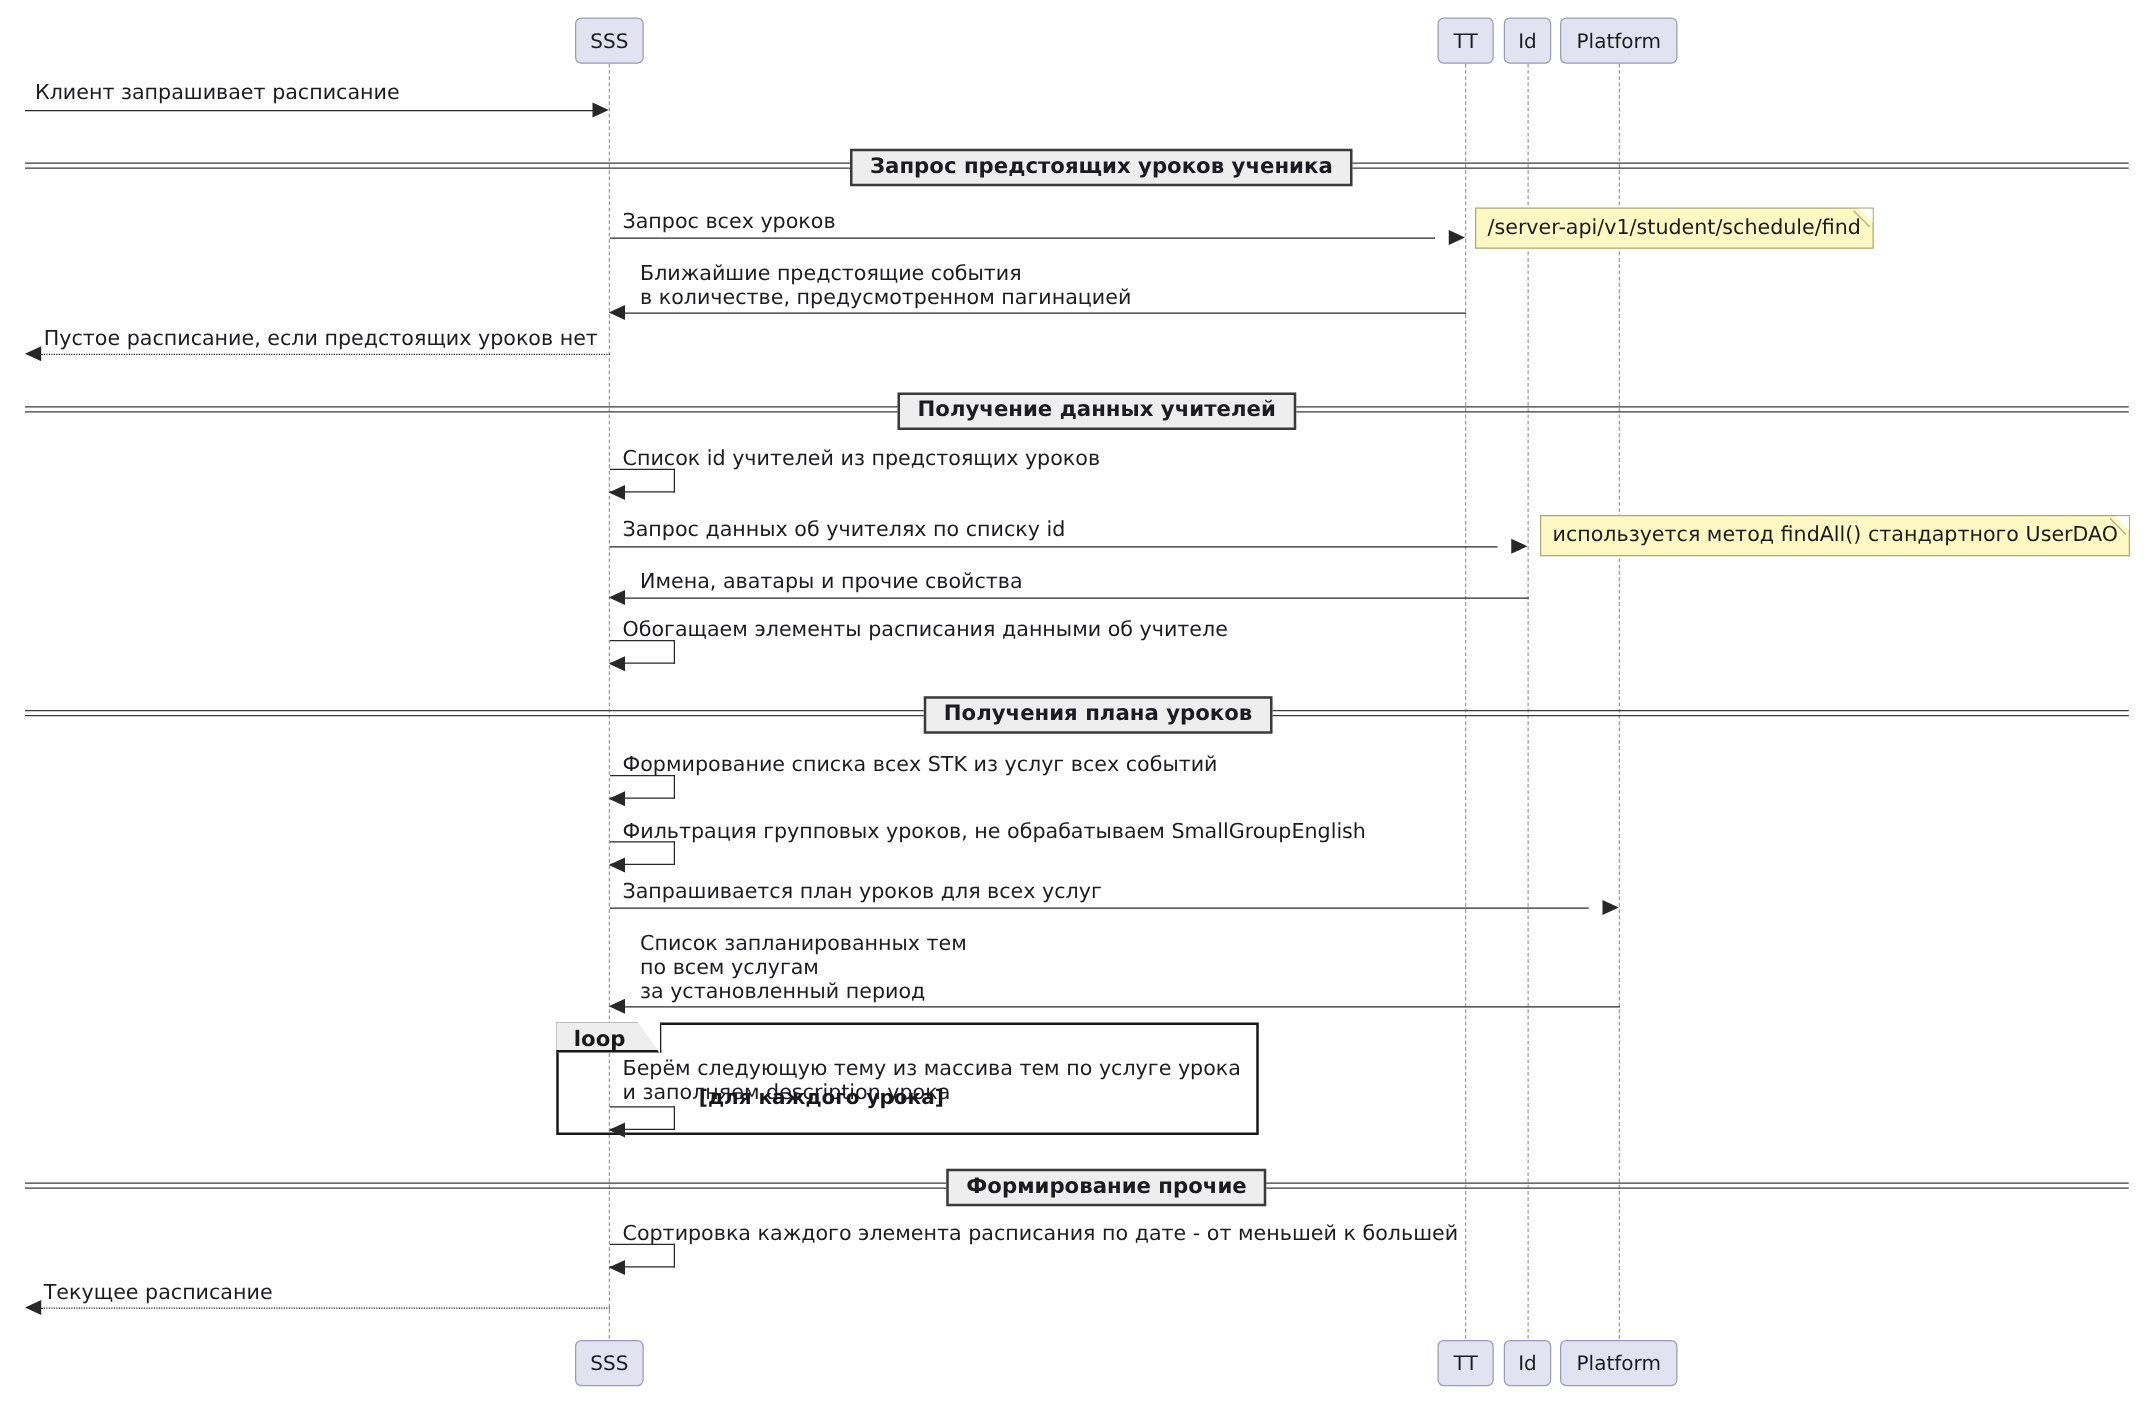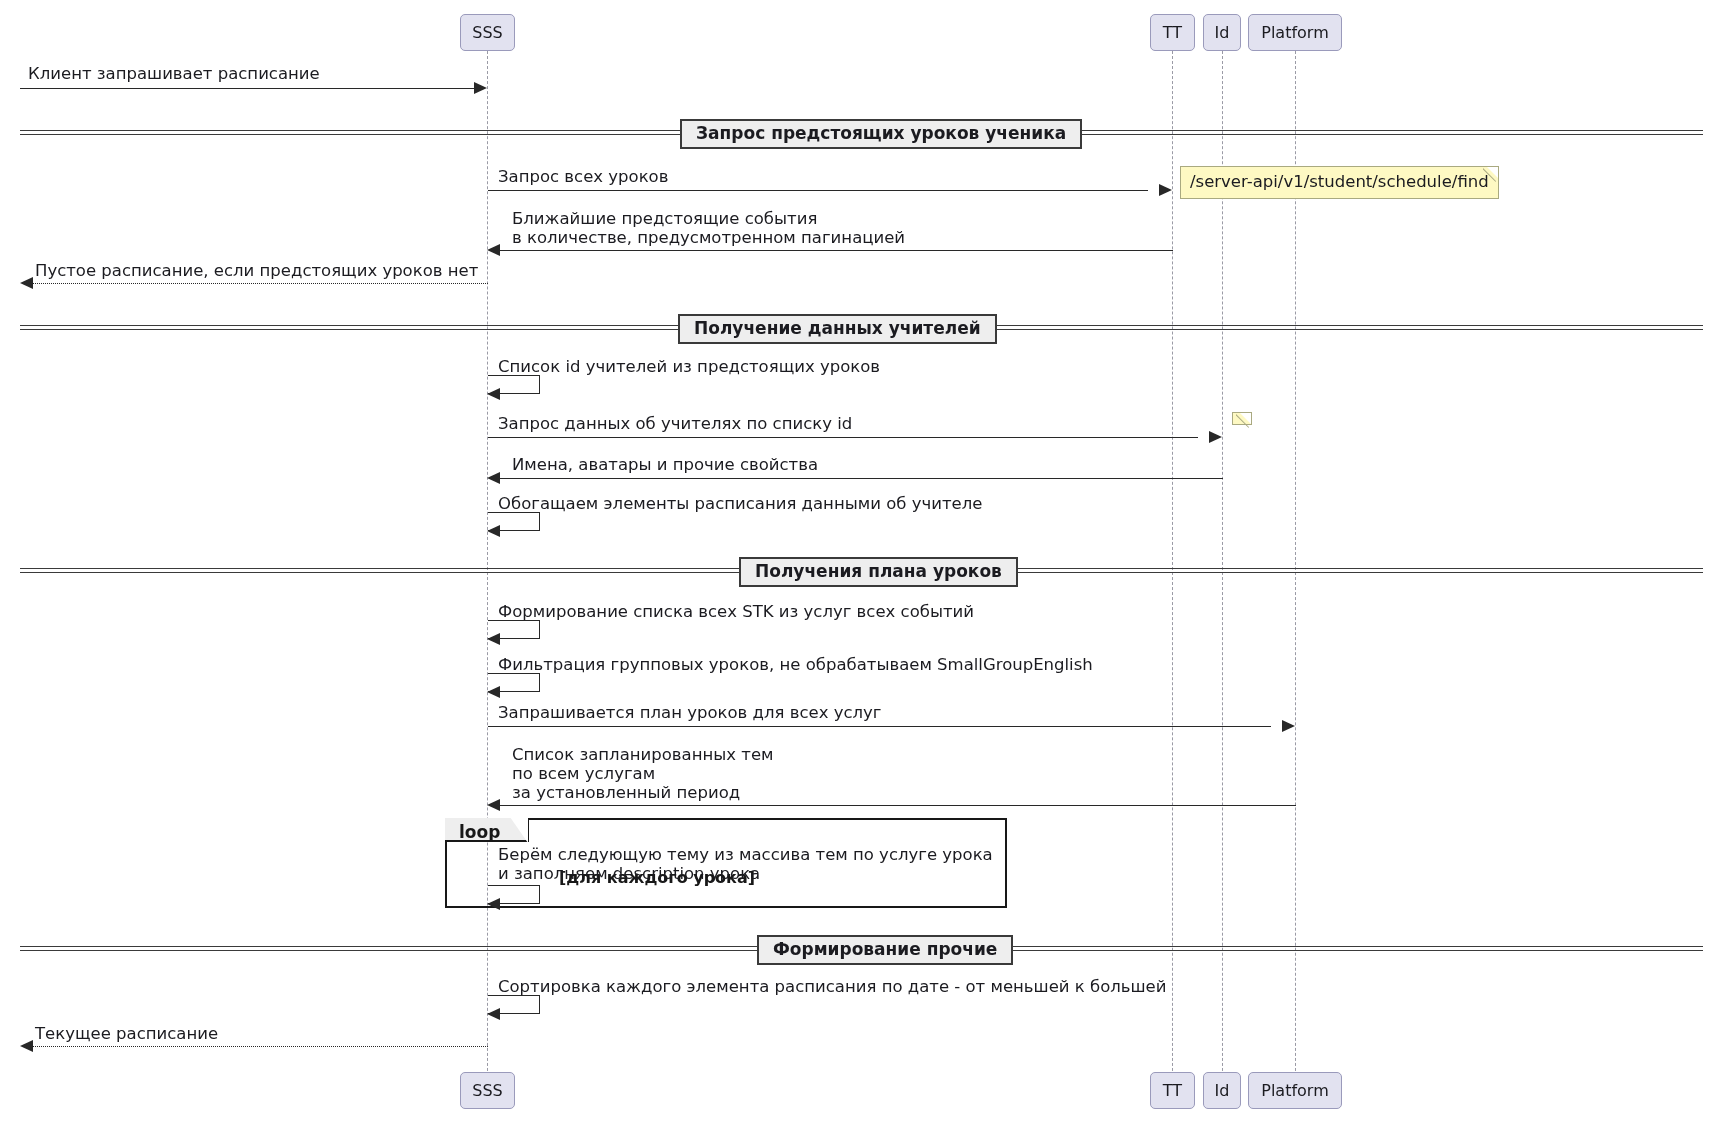--- a/index.html
+++ b/index.html
@@ -235,31 +235,32 @@
   <div class="msg-label" style="left:512px; top:209px;"><span>Ближайшие предстоящие события
 в количестве, предусмотренном пагинацией</span></div>
   <div class="arrow-line" style="left:499px; top:250px; width:674px;"></div>
   <div class="arrow-head left" style="left:487px; top:244px;"></div>
 
   <div class="msg-label" style="left:35px; top:261px;">Пустое расписание, если предстоящих уроков нет</div>
   <div class="arrow-line dotted" style="left:32px; top:283px; width:456px;"></div>
   <div class="arrow-head left" style="left:20px; top:277px;"></div>
 
   <div class="divider-bars" style="top:325px;"></div>
-  <div class="divider-label" style="left:678px; top:314px;">Получение данных учителей</div>
+  <div class="divider-label" style="left:718px; top:314px;">Получение данных учителей</div>
 
   <div class="msg-label" style="left:498px; top:357px;">Список id учителей из предстоящих уроков</div>
   <div class="self-msg" style="left:488px; top:375px;"></div>
   <div class="arrow-head left" style="left:487px; top:388px;"></div>
 
   <div class="msg-label" style="left:498px; top:414px;">Запрос данных об учителях по списку id</div>
   <div class="arrow-line" style="left:488px; top:437px; width:710px;"></div>
   <div class="arrow-head right" style="left:1209px; top:431px;"></div>
 
   <div class="note" style="left:1232px; top:412px;">
+    <span>используется метод findAll() стандартного UserDAO</span>
     <span class="note-fold"></span>
     <span class="note-fold-edge"></span>
   </div>
 
   <div class="msg-label" style="left:512px; top:455px;">Имена, аватары и прочие свойства</div>
   <div class="arrow-line" style="left:499px; top:478px; width:724px;"></div>
   <div class="arrow-head left" style="left:487px; top:472px;"></div>
 
   <div class="msg-label" style="left:498px; top:494px;">Обогащаем элементы расписания данными об учителе</div>
   <div class="self-msg" style="left:488px; top:512px;"></div>

